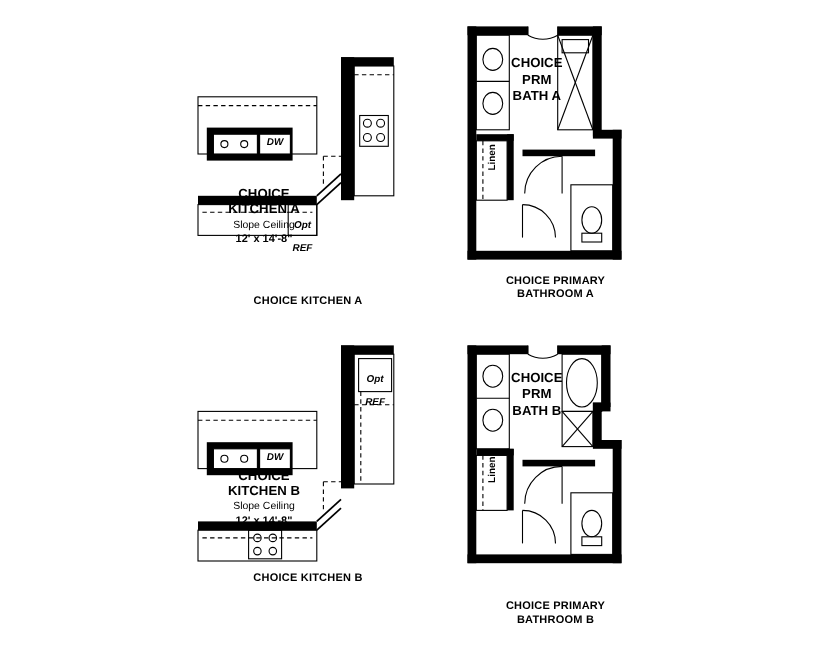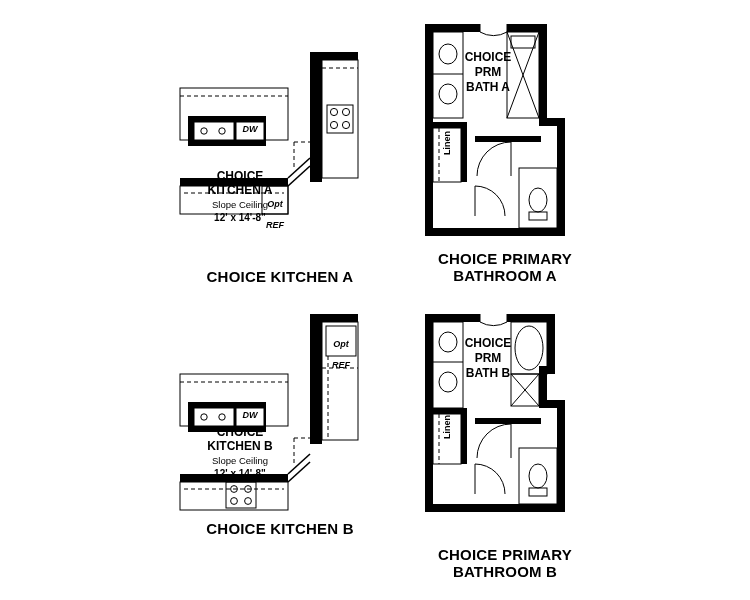--- a/index.html
+++ b/index.html
@@ -13,21 +13,21 @@
   }
   .plan{position:absolute;}
   .lbl{
     position:absolute;
     text-align:center;
     font-weight:bold;
     line-height:1.15;
     white-space:pre-line;
   }
   .caption{
-    font-size:15px;
+    font-size:10px;
     letter-spacing:0.2px;
   }
   .inner-lbl{font-size:12px;}
   .tiny{font-size:9px;font-weight:bold;font-style:italic;}
   svg{display:block;overflow:visible;}
   .w{fill:#000;}
   .thin{stroke:#000;stroke-width:1;fill:none;}
   .thin-d{stroke:#000;stroke-width:1;fill:none;stroke-dasharray:4 3;}
   .med{stroke:#000;stroke-width:1.6;fill:none;}
   .fillw{fill:#fff;stroke:#000;stroke-width:1;}

